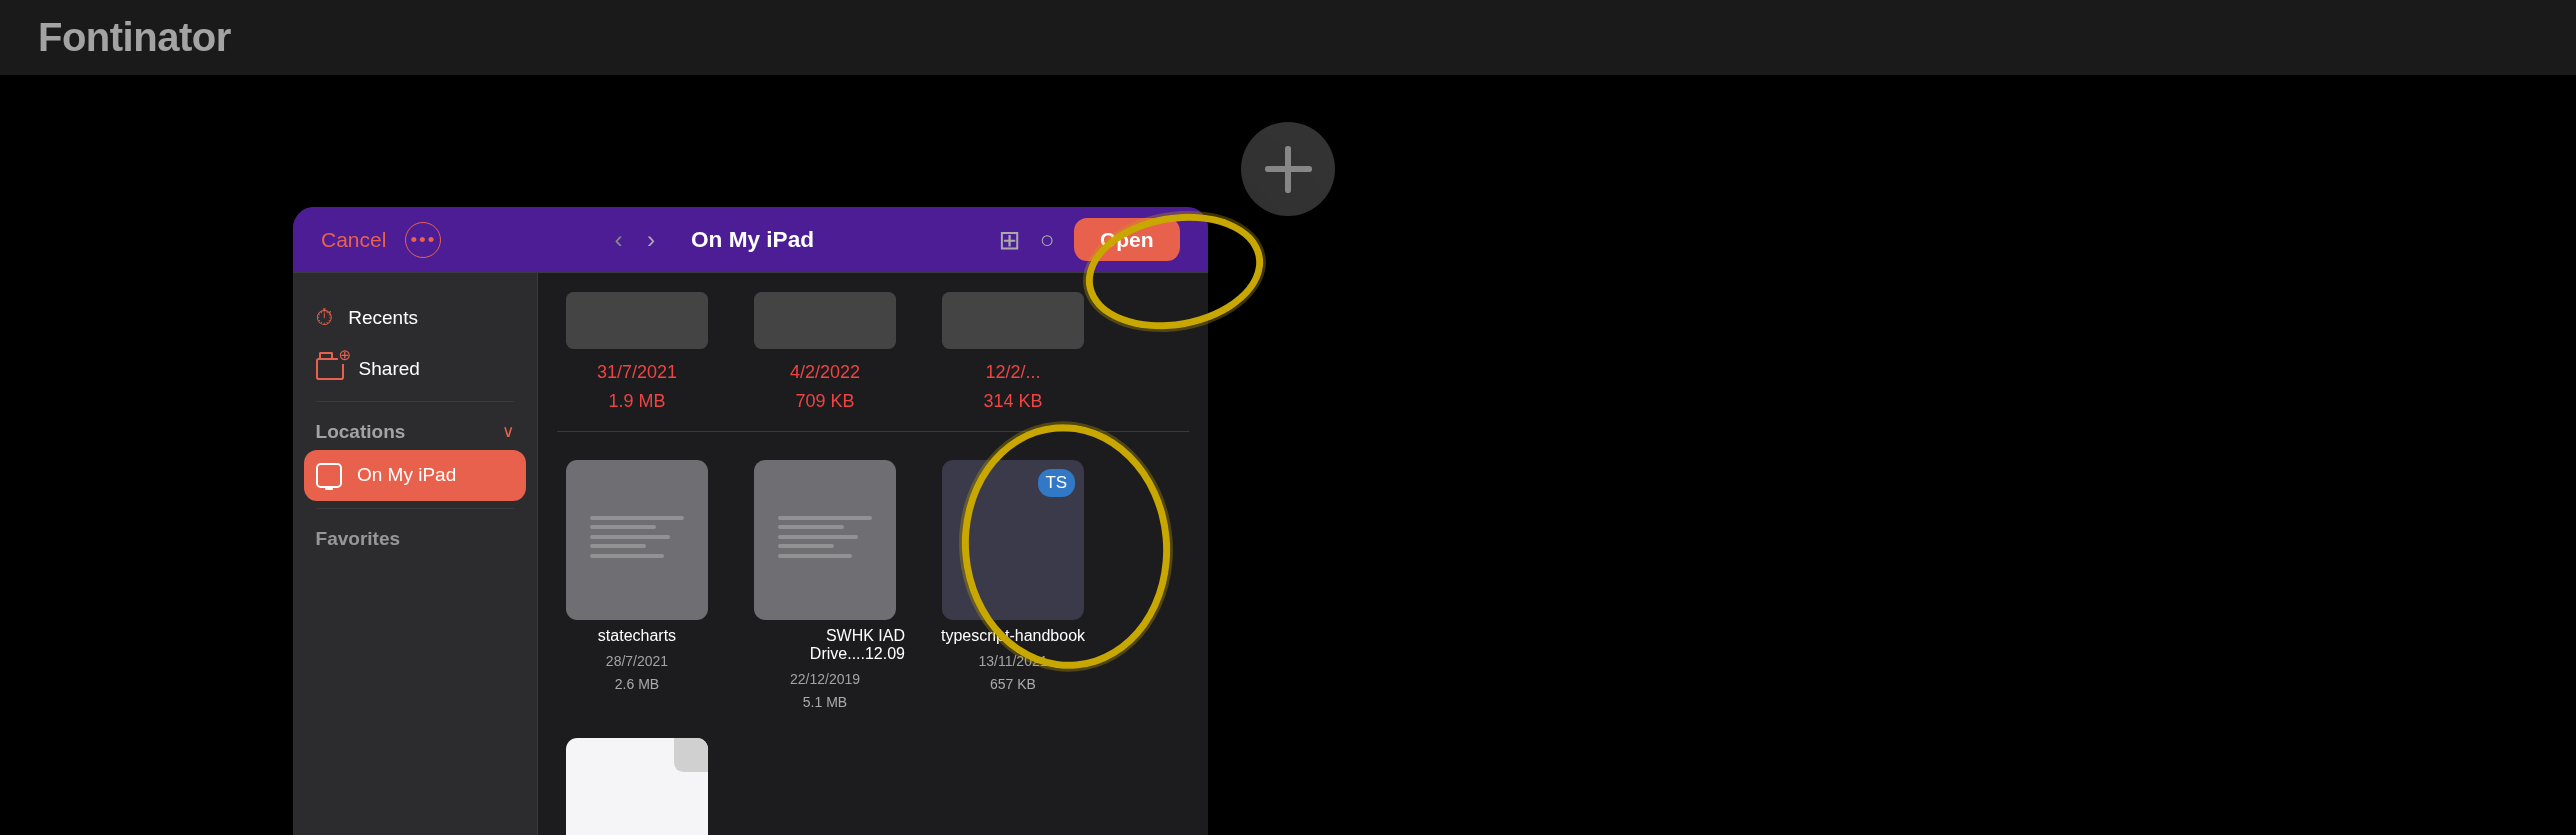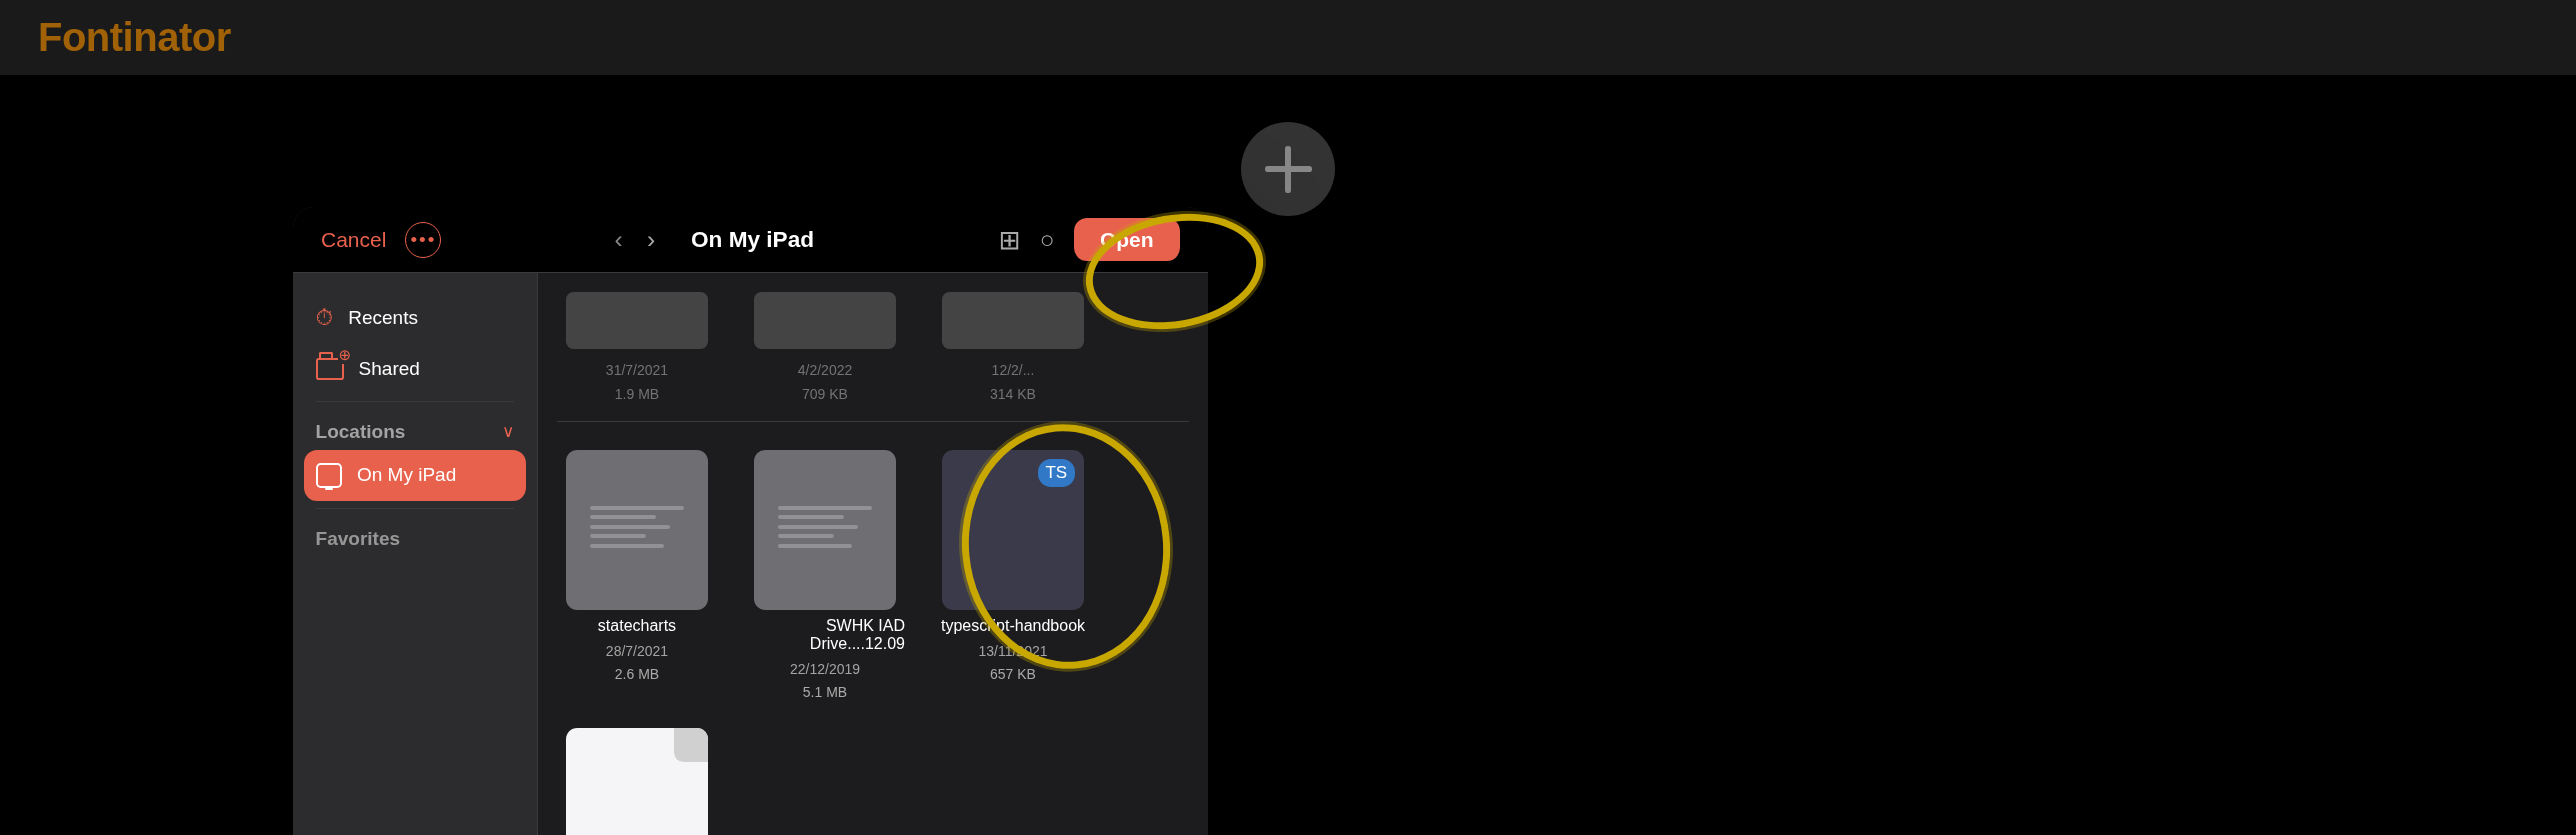--- a/index.html
+++ b/index.html
@@ -17,21 +17,21 @@
       position: absolute;
       top: 0; left: 0; right: 0;
       height: 75px;
       background: #1a1a1a;
       display: flex;
       align-items: center;
       padding: 0 38px;
       z-index: 10;
     }
     .app-title {
-      color: #a16207;
+      color: #a3a3a3;
       font-size: 40px;
       font-weight: 700;
       letter-spacing: -0.5px;
     }
 
     
     .app-body {
       position: absolute;
       top: 75px; left: 0; right: 0; bottom: 0;
       background: #000;
@@ -80,21 +80,21 @@
       display: flex;
       flex-direction: column;
       z-index: 20;
     }
 
     
     .dialog-header {
       display: flex;
       align-items: center;
       padding: 19px 28px;
-      background: #000000;
+      background: #4c1d95;
       border-bottom: 0.9px solid #3a3a3c;
       height: 66px;
       flex-shrink: 0;
       justify-content: flex-end;
     }
     .dialog-cancel {
       color: #e8614d;
       font-size: 21px;
       font-weight: 500;
       cursor: pointer;
@@ -341,22 +341,22 @@
     }
     .file-size {
       color: #aaa;
       font-size: 14px;
       text-align: center;
     }
 
     
     .top-file-meta {
       text-align: center;
-      color: #737373;
-      font-size: 14px;
+      color: #ef4444;
+      font-size: 18px;
     }
     .top-file-placeholder {
       width: 142px;
       height: 57px;
       background: #444;
       border-radius: 7.5px;
       margin-bottom: 5.7px;
     }
 
     

